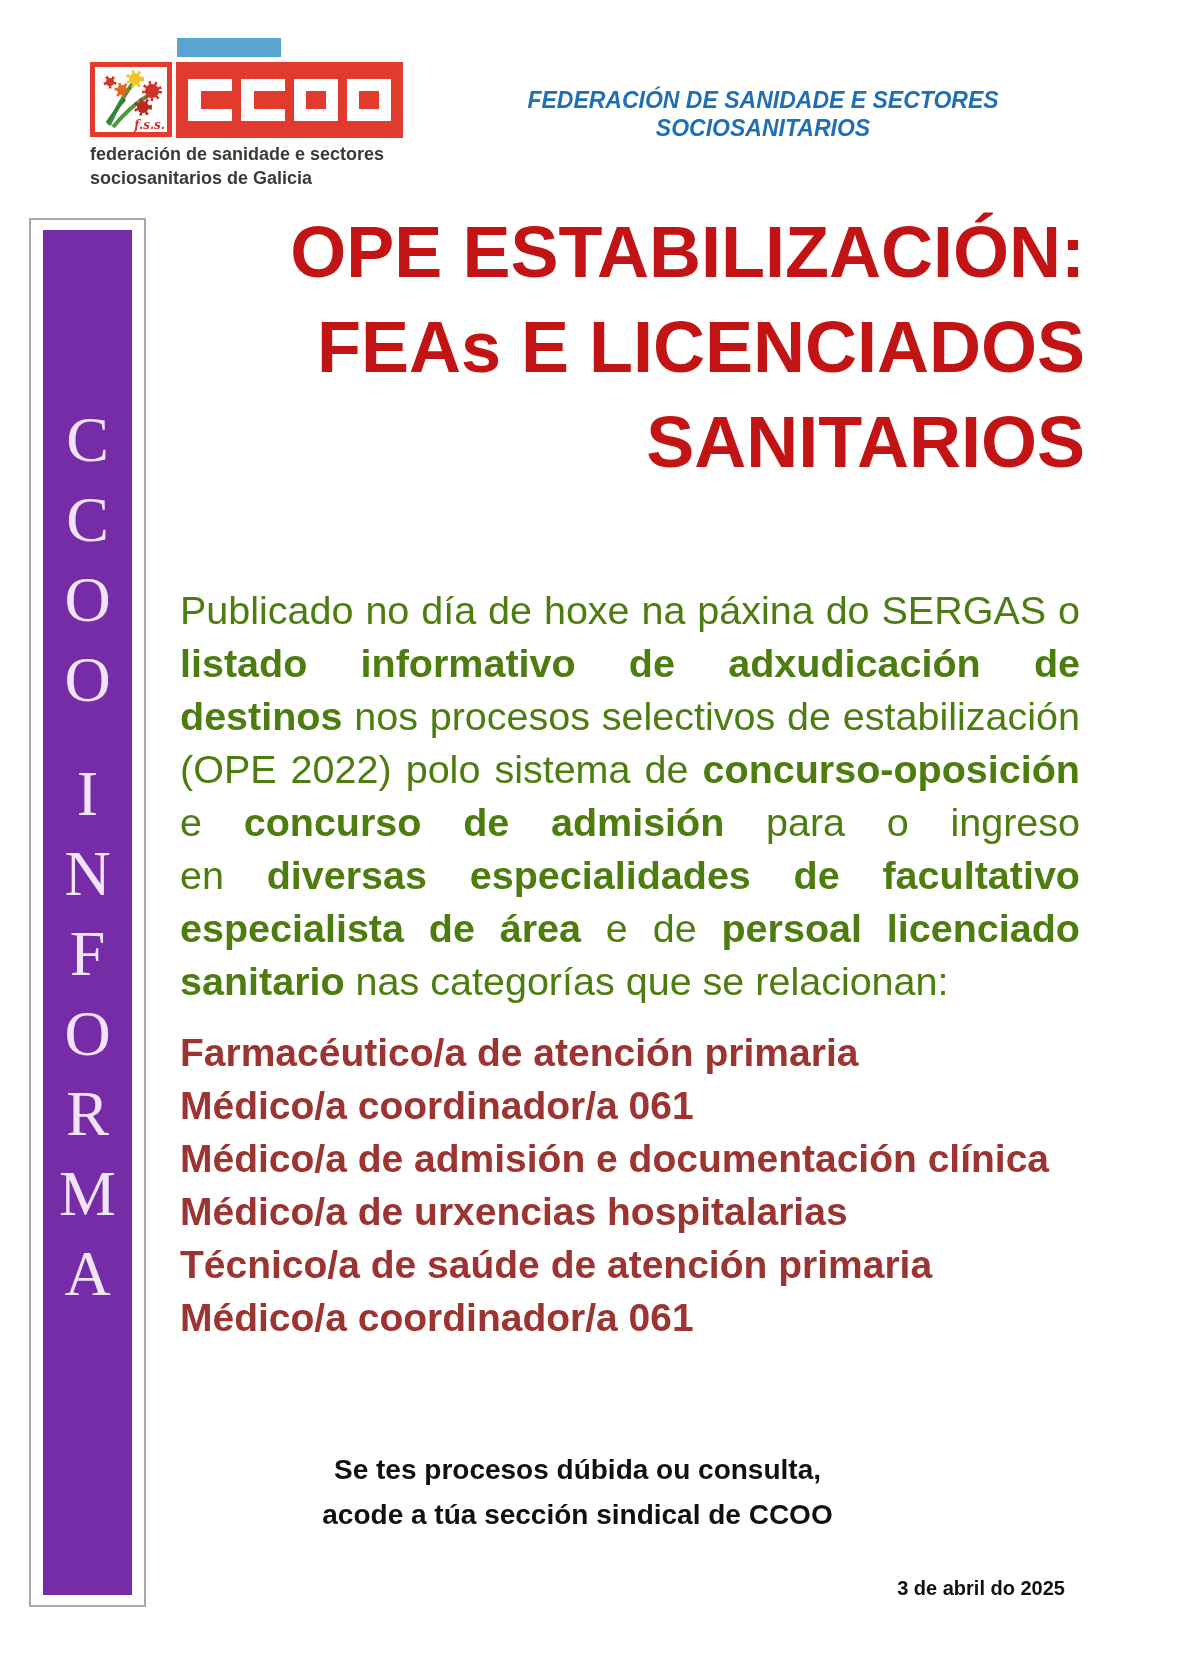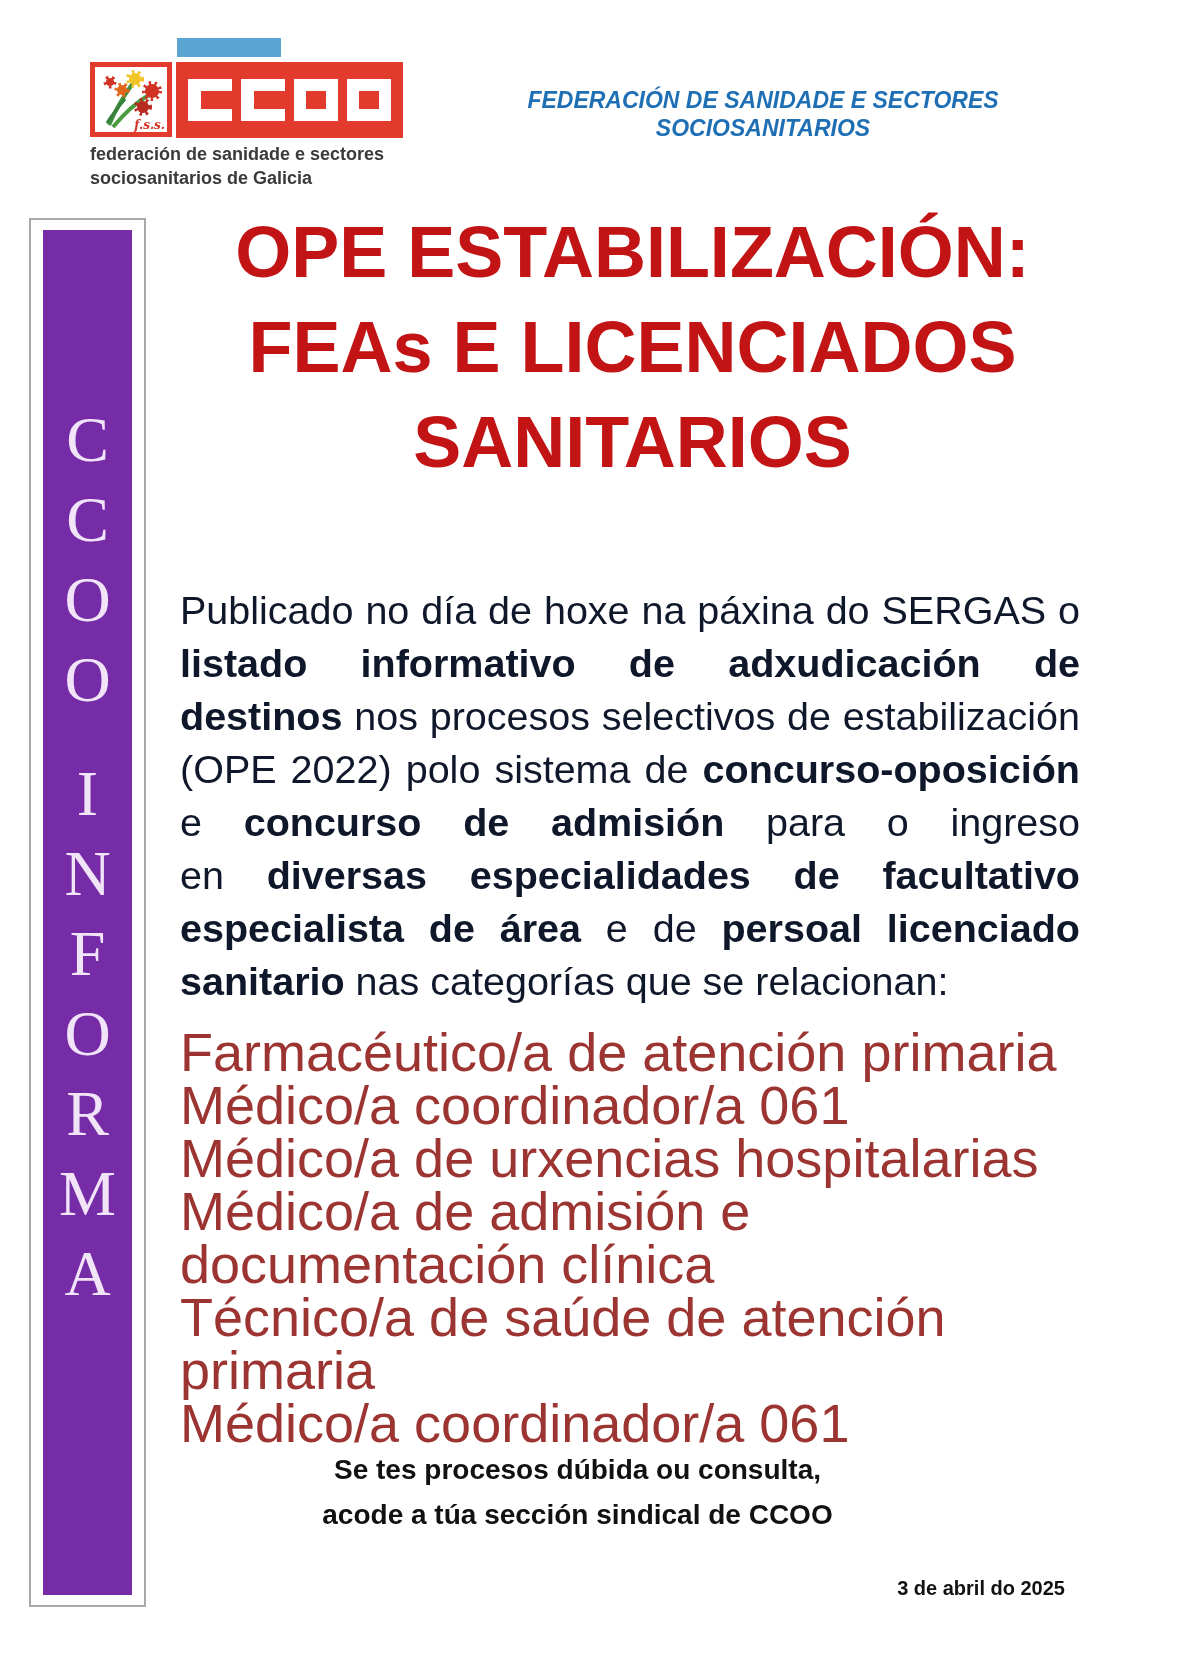--- a/index.html
+++ b/index.html
@@ -45,33 +45,33 @@
     display:flex; flex-direction:column; align-items:center; padding-top:170px;
   }
   .bl {
     font-family:"Liberation Serif", serif; font-size:64px; color:#f2e4f8;
     height:80px; line-height:80px;
   }
   .bl.wgap { margin-top:34px; }
 
   
   .title {
-    position:absolute; left:180px; top:205px; width:905px; text-align:center;
+    position:absolute; left:180px; top:205px; width:905px; text-align:right;
     color:#c21414; font-weight:bold; font-size:72px; line-height:95px;
     letter-spacing:0px;
   }
   .body-par {
     position:absolute; left:180px; top:584px; width:900px;
-    font-size:39.5px; line-height:53px; color:#0f172a;
+    font-size:39.5px; line-height:53px; color:#4d7c0f;
   }
   .pline { text-align:justify; text-align-last:justify; white-space:normal; }
   .pline.last { text-align-last:left; }
   .cats {
     position:absolute; left:180px; top:1026px; width:910px;
-    font-size:54px; line-height:53px; font-weight:normal; color:#9c3431;
+    font-size:39px; line-height:53px; font-weight:bold; color:#9c3431;
   }
   .footer-note {
     position:absolute; left:180px; top:1447px; width:795px; text-align:center;
     font-size:28px; font-weight:bold; color:#111; line-height:45px;
   }
   .date-line {
     position:absolute; left:180px; top:1568px; width:885px; text-align:right;
     font-size:20px; font-weight:bold; color:#111; line-height:40px;
   }
   b { font-weight:bold; }
@@ -143,22 +143,22 @@
     <div class="pline"><span>(OPE 2022) polo sistema de </span><b>concurso-oposición</b></div>
     <div class="pline"><span>e </span><b>concurso de admisión</b><span> para o ingreso</span></div>
     <div class="pline"><span>en </span><b>diversas especialidades de facultativo</b></div>
     <div class="pline"><b>especialista de área</b><span> e de </span><b>persoal licenciado</b></div>
     <div class="pline last"><b>sanitario</b><span> nas categorías que se relacionan:</span></div>
   </div>
 
   <div class="cats">
     <div>Farmacéutico/a de atención primaria</div>
     <div>Médico/a coordinador/a 061</div>
+    <div>Médico/a de admisión e documentación clínica</div>
     <div>Médico/a de urxencias hospitalarias</div>
-    <div>Médico/a de admisión e documentación clínica</div>
     <div>Técnico/a de saúde de atención primaria</div>
     <div>Médico/a coordinador/a 061</div>
   </div>
 
   <div class="footer-note">
     <div>Se tes procesos dúbida ou consulta,</div>
     <div>acode a túa sección sindical de CCOO</div>
   </div>
 
   <div class="date-line">3 de abril do 2025</div>

